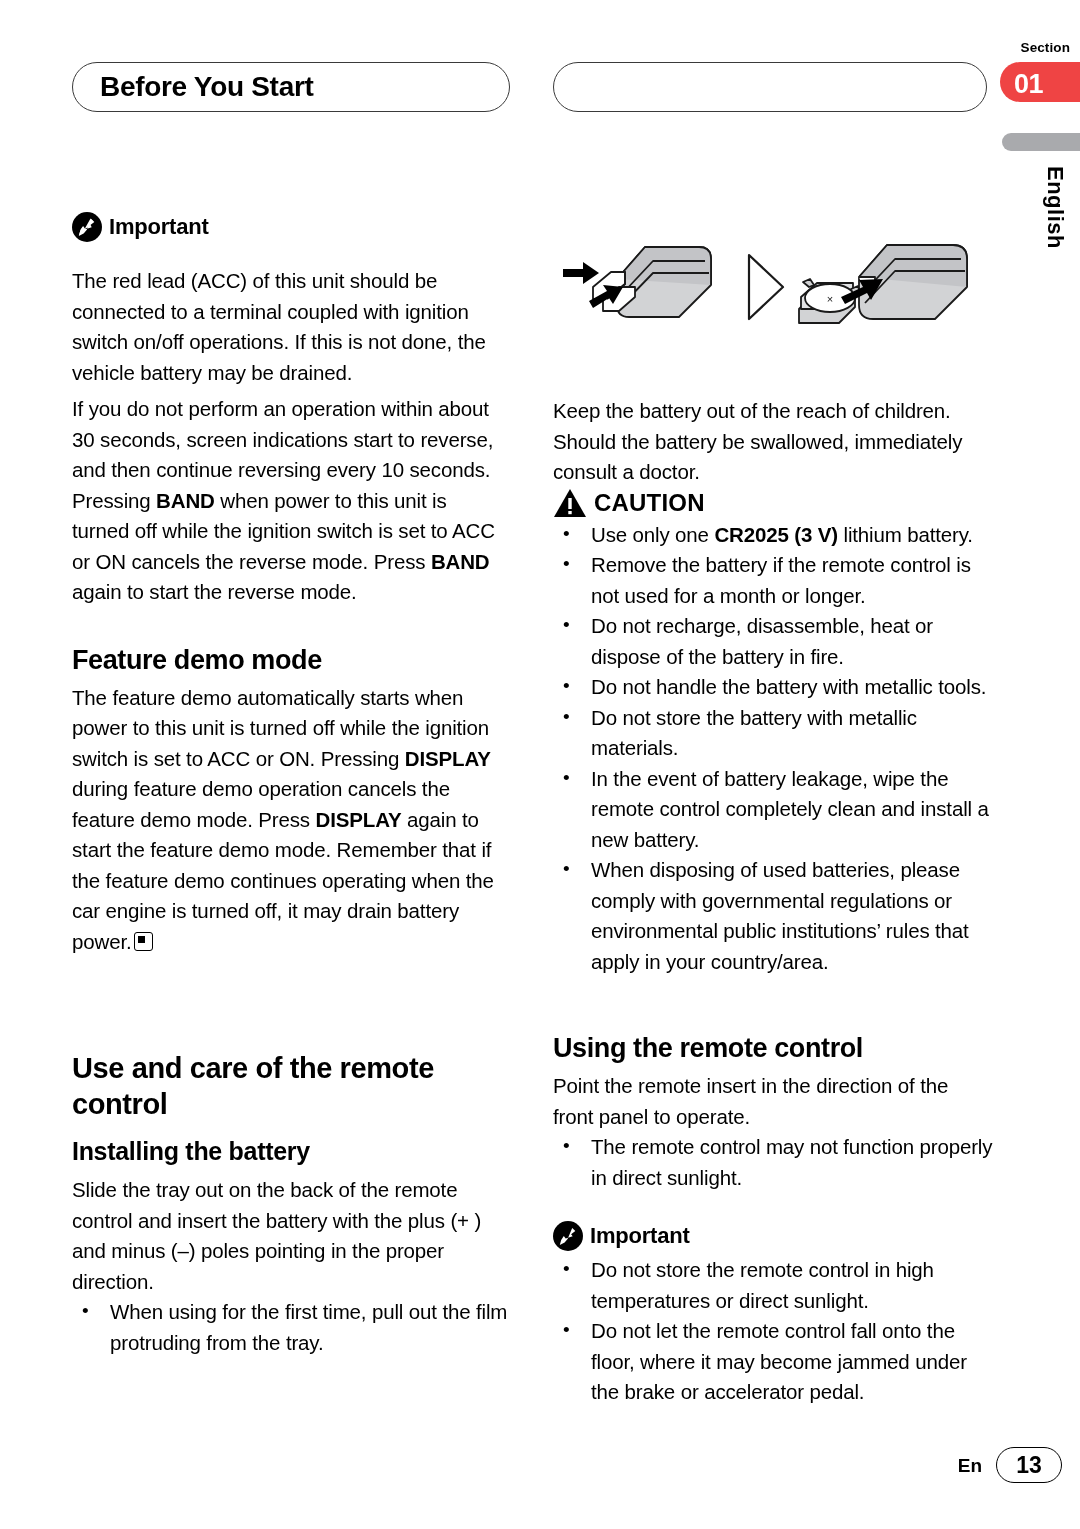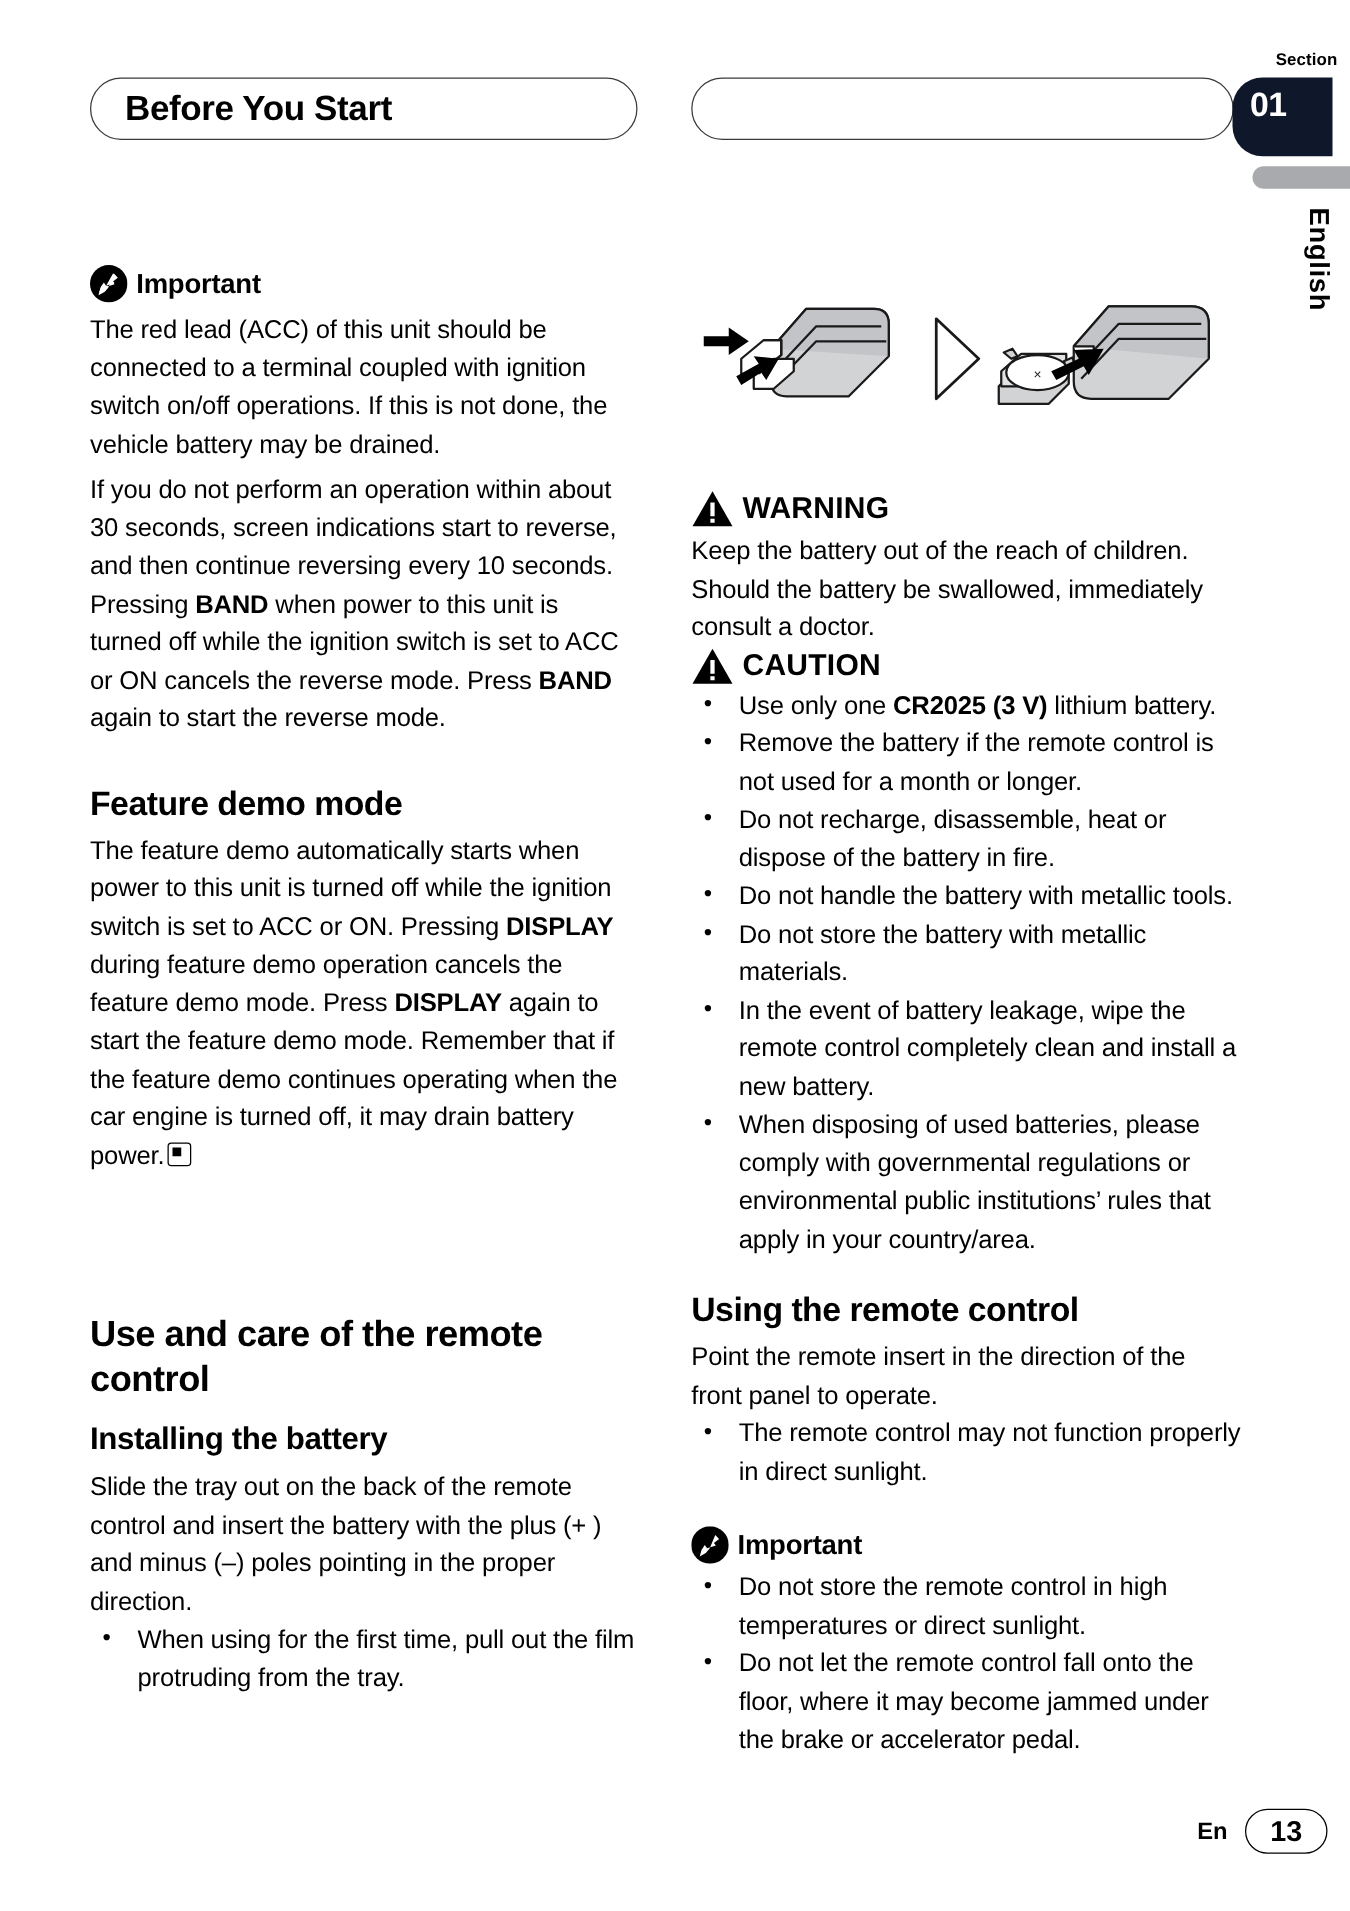--- a/index.html
+++ b/index.html
@@ -56,24 +56,24 @@
     position: absolute;
     top: 40px;
     right: 10px;
     font-size: 13.5px;
     font-weight: bold;
     letter-spacing: 0.1px;
   }
   .section-tab {
     position: absolute;
     top: 62px;
-    right: 14px;
+    right: 0;
     width: 80px;
-    height: 63px;
-    background: #0f172a;
+    height: 40px;
+    background: #ef4444;
     border-top-left-radius: 24px;
     border-bottom-left-radius: 24px;
   }
   .section-tab span {
     position: absolute;
     left: 14px;
     top: 7px;
     color: #ffffff;
     font-size: 27px;
     font-weight: bold;
@@ -254,21 +254,21 @@
     <span class="pin-icon">
       <svg viewBox="0 0 30 30" width="30" height="30">
         <circle cx="15" cy="15" r="15" fill="#000"></circle>
         <path d="M18.5 6.5 L21.5 9.5 L17.8 12.2 L19.6 14.4 L12.9 16.5 L11.1 13.9 L8.6 17.5 L7.0 23.3 L12.3 20.2 L15.0 17.0 L12.9 16.5" fill="#fff"></path>
         <path d="M17.6 7.6 l3.1 3.1 -4.0 3.6 1.0 1.3 -6.1 1.8 -1.0 -1.6 4.3 -3.0 z" fill="#000" opacity="0"></path>
         <path d="M19.2 7.0 c 1.2 1.2 2.0 2.0 3.1 3.1 l-4.2 3.2 1.6 2.0 -7.0 2.3 -1.9 -2.6 -2.6 3.9 -1.4 5.2 4.8 -2.6 3.0 -3.4" fill="#fff"></path>
       </svg>
     </span>
     <span class="txt">Important</span>
   </div>
-  <p class="body" style="margin-top:7px;">The red lead (ACC) of this unit should be connected to a terminal coupled with ignition switch on/off operations. If this is not done, the vehicle battery may be drained.</p>
+  <p class="body" style="margin-top:24px;">The red lead (ACC) of this unit should be connected to a terminal coupled with ignition switch on/off operations. If this is not done, the vehicle battery may be drained.</p>
 
   <p class="body" style="margin-top:6px;"><span>If you do not perform an operation within about 30 seconds, screen indications start to reverse, and then continue reversing every 10 seconds. Pressing </span><b>BAND</b><span> when power to this unit is turned off while the ignition switch is set to ACC or ON cancels the reverse mode. Press </span><b>BAND</b><span> again to start the reverse mode.</span></p>
 
   <h2 class="head1" style="margin-top:36px;">Feature demo mode</h2>
   <p class="body" style="margin-top:6px;"><span>The feature demo automatically starts when power to this unit is turned off while the ignition switch is set to ACC or ON. Pressing </span><b>DISPLAY</b><span> during feature demo operation cancels the feature demo mode. Press </span><b>DISPLAY</b><span> again to start the feature demo mode. Remember that if the feature demo continues operating when the car engine is turned off, it may drain battery power.</span><span class="endmark"></span></p>
 </div>
 
 <div class="col col-left" style="top:1050px;">
   <h2 class="head1" style="font-size:29px;line-height:36px;">Use and care of the remote control</h2>
   <h3 class="head2" style="margin-top:13px;">Installing the battery</h3>
@@ -315,30 +315,20 @@
     <text x="277" y="78" font-family="Liberation Sans, sans-serif" font-size="11" text-anchor="middle" fill="#1a1a1a">×</text>
 
     <g fill="#000">
       <path d="M288 72 L310 62 L306 55 L330 54 L318 75 L314 68 L292 79 Z"></path>
     </g>
   </svg>
 </div>
 
 <div class="col col-right" style="top:392px;">
 
-  <div class="notice-head warn-head">
-    <span class="tri-icon">
-      <svg viewBox="0 0 34 30" width="34" height="30">
-        <path d="M17 1 L33 29 L1 29 Z" fill="#000"></path>
-        <rect x="15.3" y="10" width="3.4" height="11" fill="#fff"></rect>
-        <rect x="15.3" y="23" width="3.4" height="3.2" fill="#fff"></rect>
-      </svg>
-    </span>
-    <span class="txt">WARNING</span>
-  </div>
   <p class="body" style="margin-top:4px;">Keep the battery out of the reach of children. Should the battery be swallowed, immediately consult a doctor.</p>
 
   <div class="notice-head caution-head" style="">
     <span class="tri-icon">
       <svg viewBox="0 0 34 30" width="34" height="30">
         <path d="M17 1 L33 29 L1 29 Z" fill="#000"></path>
         <rect x="15.3" y="10" width="3.4" height="11" fill="#fff"></rect>
         <rect x="15.3" y="23" width="3.4" height="3.2" fill="#fff"></rect>
       </svg>
     </span>

